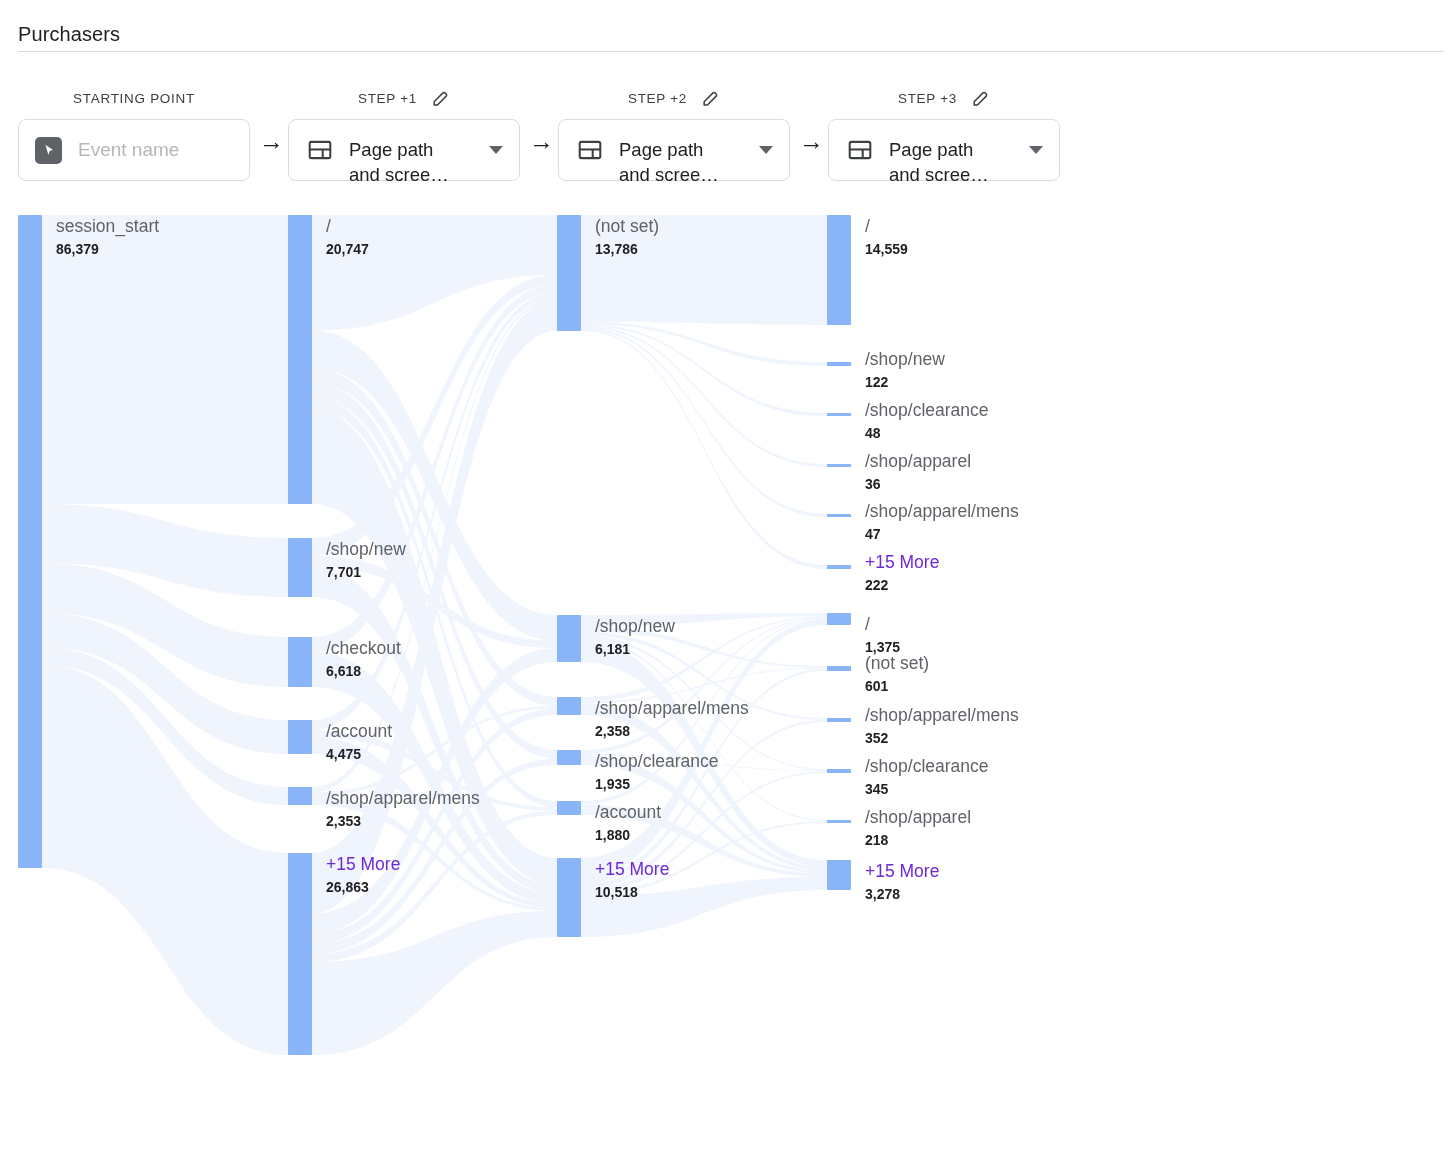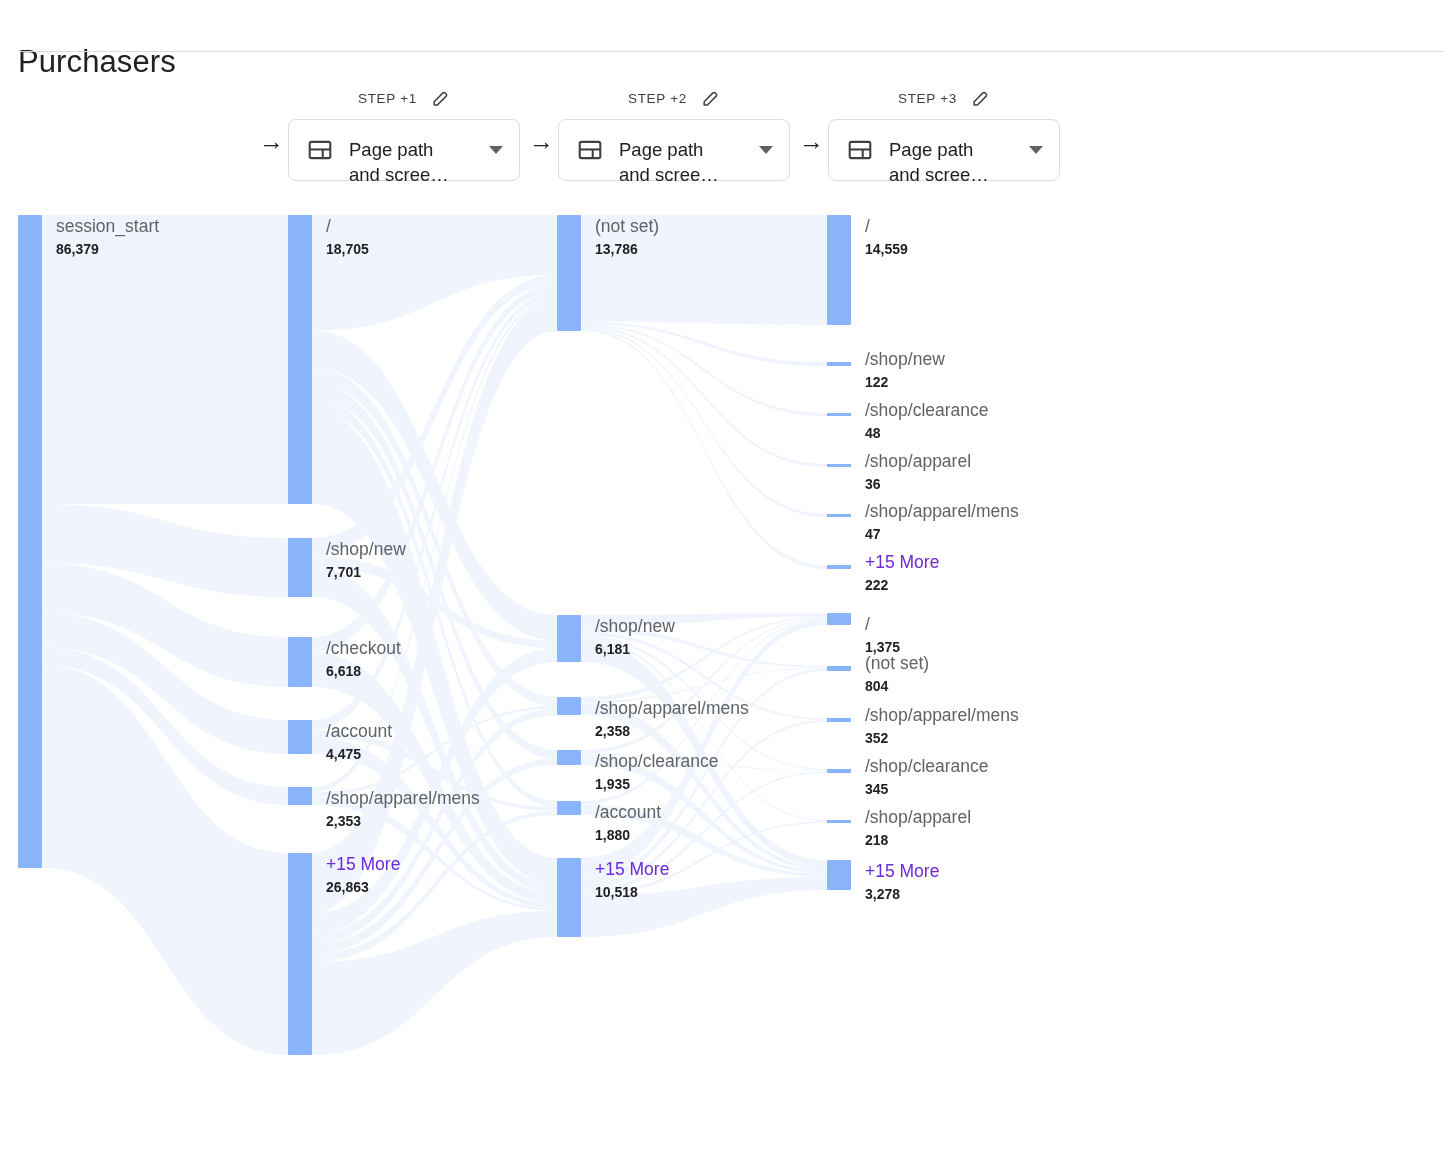--- a/index.html
+++ b/index.html
@@ -9,22 +9,22 @@
     width: 1452px; height: 1160px;
     background: #ffffff;
     font-family: "Liberation Sans", sans-serif;
     -webkit-font-smoothing: antialiased;
   }
   #root { position: relative; width: 1452px; height: 1160px; overflow: hidden; }
 
   
   .page-title {
     position: absolute; left: 18px; top: 19px;
-    font-size: 31px; font-weight: 400; color: #202124;
-    letter-spacing: 0.1px; line-height: 30px; margin-top: 28px;
+    font-size: 20px; font-weight: 400; color: #202124;
+    letter-spacing: 0.1px; line-height: 30px;
   }
   .title-rule {
     position: absolute; left: 18px; top: 51px;
     width: 1426px; height: 1px; background: #dadce0;
   }
 
   
   .steps { position: absolute; left: 0; top: 86px; width: 1452px; height: 110px; }
 
   .step-col { position: absolute; top: 0; }
@@ -89,20 +89,33 @@
 </head>
 <body>
 
 <div id="root">
 
   <div class="page-title">Purchasers</div>
   <div class="title-rule"></div>
 
   <div class="steps">
 
+    <div class="step-col" style="left:18px; width:232px;">
+      <div class="step-head">
+        <span class="step-label">STARTING POINT</span>
+      </div>
+      <div class="selector plain">
+        <span class="cursor-badge">
+          <svg width="14" height="14" viewBox="0 0 24 24">
+              <path fill="#ffffff" d="M6 3.5 19 12.1l-5.6 1.3L10.9 20z"></path>
+            </svg>
+        </span>
+        <span class="placeholder">Event name</span>
+      </div>
+    </div>
 
     <div class="arrow-between" style="left:259px;">→</div>
 
     <div class="step-col" style="left:288px; width:232px;">
       <div class="step-head">
         <span class="step-label">STEP +1</span>
         <svg class="edit-icon" viewBox="0 0 24 24">
           <path fill="none" stroke="currentColor" stroke-width="1.9" stroke-linejoin="round" d="M4 20.1h4.1L19.2 9a1.8 1.8 0 0 0 0-2.6l-1.5-1.5a1.8 1.8 0 0 0-2.6 0L4 16z"></path>
         </svg>
       </div>
@@ -224,21 +237,21 @@
 
   <div id="nodes">
       <div class="node-bar" style="left: 18px; top: 215px; width: 24px; height: 653px;"></div>
       <div class="node-label" style="left: 56px; top: 215px;">
         <div class="node-name">session_start</div>
         <div class="node-value">86,379</div>
       </div>
       <div class="node-bar" style="left: 288px; top: 215px; width: 24px; height: 289px;"></div>
       <div class="node-label" style="left: 326px; top: 215px;">
         <div class="node-name">/</div>
-        <div class="node-value">18,705</div>
+        <div class="node-value">20,747</div>
       </div>
       <div class="node-bar" style="left: 288px; top: 538px; width: 24px; height: 59px;"></div>
       <div class="node-label" style="left: 326px; top: 538px;">
         <div class="node-name">/shop/new</div>
         <div class="node-value">7,701</div>
       </div>
       <div class="node-bar" style="left: 288px; top: 637px; width: 24px; height: 50px;"></div>
       <div class="node-label" style="left: 326px; top: 637px;">
         <div class="node-name">/checkout</div>
         <div class="node-value">6,618</div>
@@ -319,21 +332,21 @@
         <div class="node-value">222</div>
       </div>
       <div class="node-bar" style="left: 827px; top: 613px; width: 24px; height: 12px;"></div>
       <div class="node-label" style="left: 865px; top: 613px;">
         <div class="node-name">/</div>
         <div class="node-value">1,375</div>
       </div>
       <div class="node-bar thin" style="left: 827px; top: 666px; width: 24px; height: 5px;"></div>
       <div class="node-label" style="left: 865px; top: 652px;">
         <div class="node-name">(not set)</div>
-        <div class="node-value">804</div>
+        <div class="node-value">601</div>
       </div>
       <div class="node-bar thin" style="left: 827px; top: 718px; width: 24px; height: 4px;"></div>
       <div class="node-label" style="left: 865px; top: 704px;">
         <div class="node-name">/shop/apparel/mens</div>
         <div class="node-value">352</div>
       </div>
       <div class="node-bar thin" style="left: 827px; top: 769px; width: 24px; height: 4px;"></div>
       <div class="node-label" style="left: 865px; top: 755px;">
         <div class="node-name">/shop/clearance</div>
         <div class="node-value">345</div>

